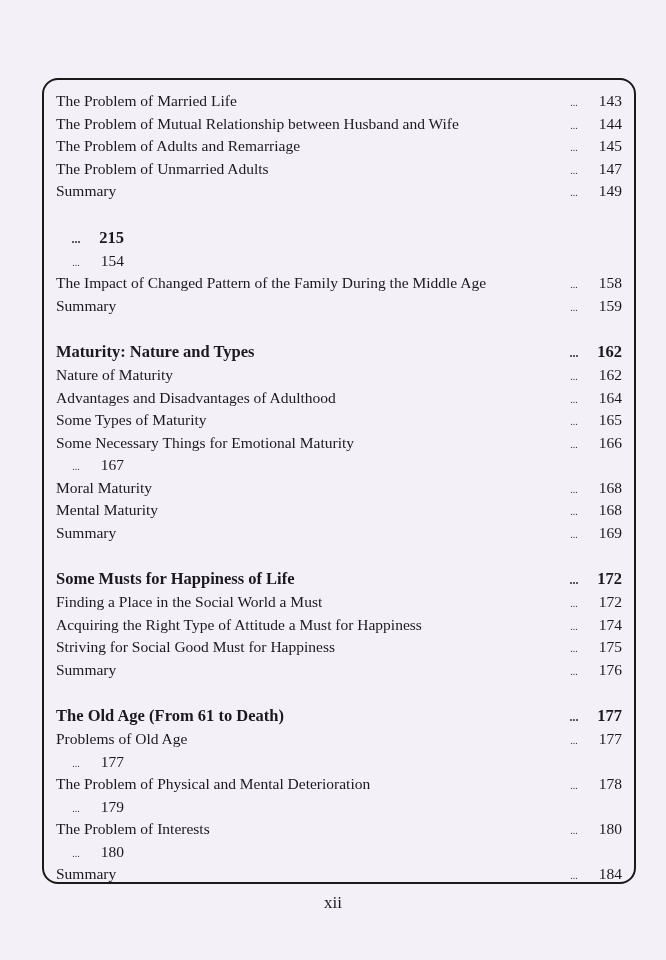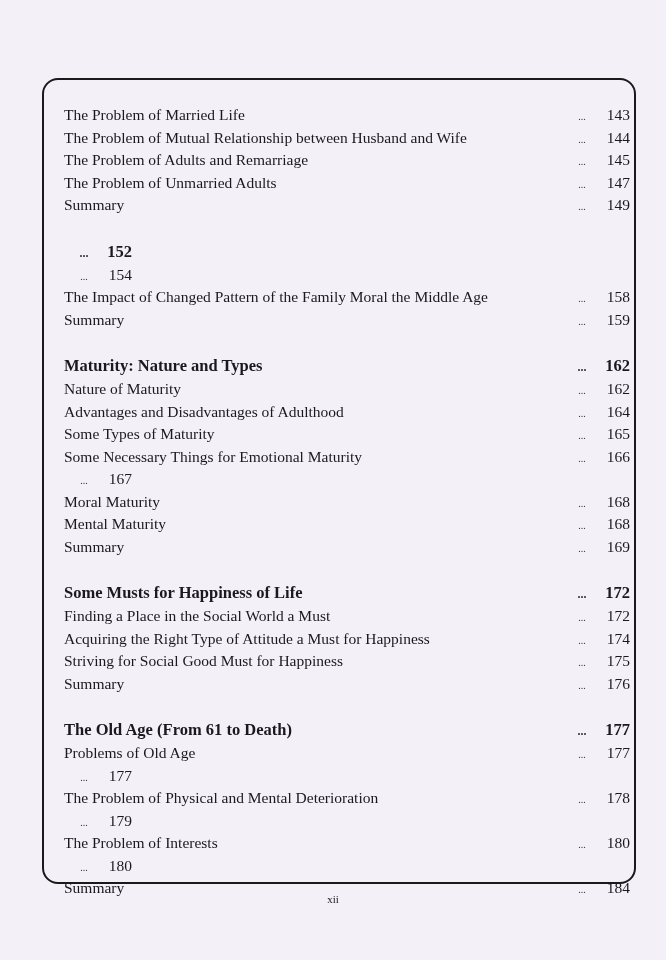--- a/index.html
+++ b/index.html
@@ -14,42 +14,42 @@
     .page-frame {
       position: absolute;
       left: 42px; top: 78px;
       width: 594px; height: 806px;
       border: 2px solid #1a1a1a;
       border-radius: 16px;
       box-sizing: border-box;
     }
     .toc {
       position: absolute;
-      left: 64px; top: 90px;
+      left: 56px; top: 90px;
       width: 566px;
     }
     .section { margin-bottom: 22px; }
     .row {
       display: flex;
       align-items: baseline;
       height: 22.5px;
       font-size: 15.5px;
       line-height: 22.5px;
     }
     .row .title { flex: 1; white-space: nowrap; }
     .row .dots { width: 40px; text-align: center; font-size: 10px; color: #333; letter-spacing: 0px; }
-    .row .page { width: 28px; text-align: right; margin-top: 14px; }
+    .row .page { width: 28px; text-align: right; }
     .row.heading { font-weight: bold; font-size: 16.5px; height: 25px; line-height: 25px; }
     .row.heading .dots { font-size: 12px; font-weight: bold; }
     .page-number {
       position: absolute;
       left: 0; width: 666px;
       top: 893px;
       text-align: center;
-      font-size: 11px;
+      font-size: 17px;
     }
   </style>
 </head>
 <body>
 
 <div class="page-frame"></div>
 
 <div class="toc">
 
   <div class="section">
@@ -76,28 +76,28 @@
     <div class="row">
         <span class="title">Summary</span>
         <span class="dots">...</span>
         <span class="page">149</span>
       </div>
   </div>
 
   <div class="section">
     <div class="row heading">
         <span class="dots">...</span>
-        <span class="page">152</span>
+        <span class="page">215</span>
       </div>
     <div class="row">
         <span class="dots">...</span>
         <span class="page">154</span>
       </div>
     <div class="row">
-        <span class="title">The Impact of Changed Pattern of the Family Moral the Middle Age</span>
+        <span class="title">The Impact of Changed Pattern of the Family During the Middle Age</span>
         <span class="dots">...</span>
         <span class="page">158</span>
       </div>
     <div class="row">
         <span class="title">Summary</span>
         <span class="dots">...</span>
         <span class="page">159</span>
       </div>
   </div>
 

